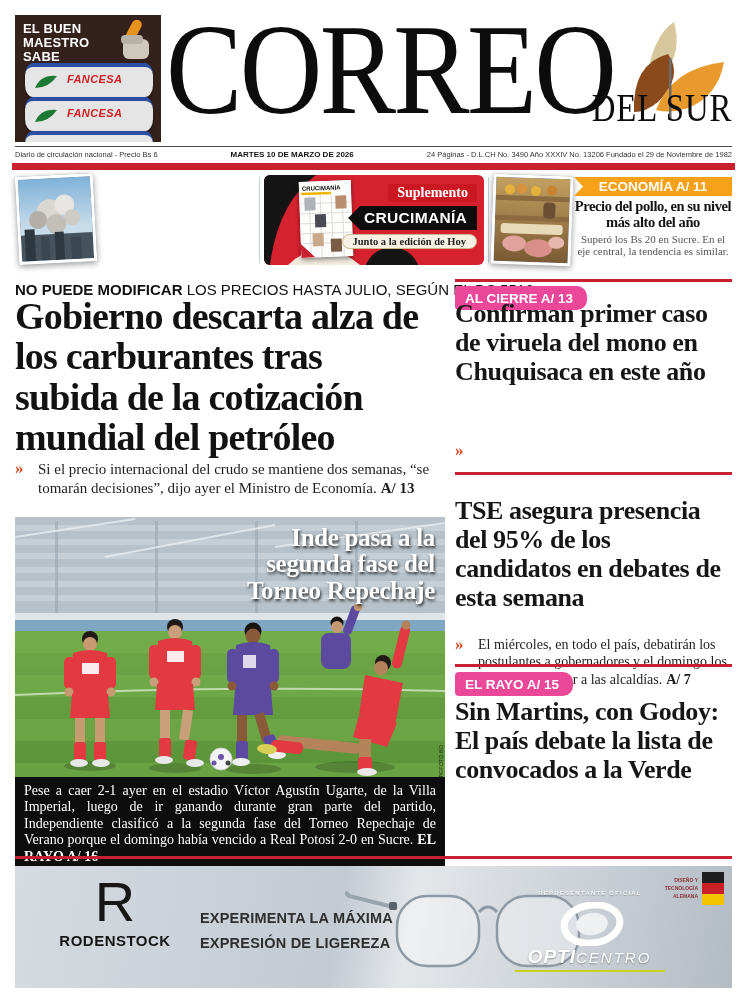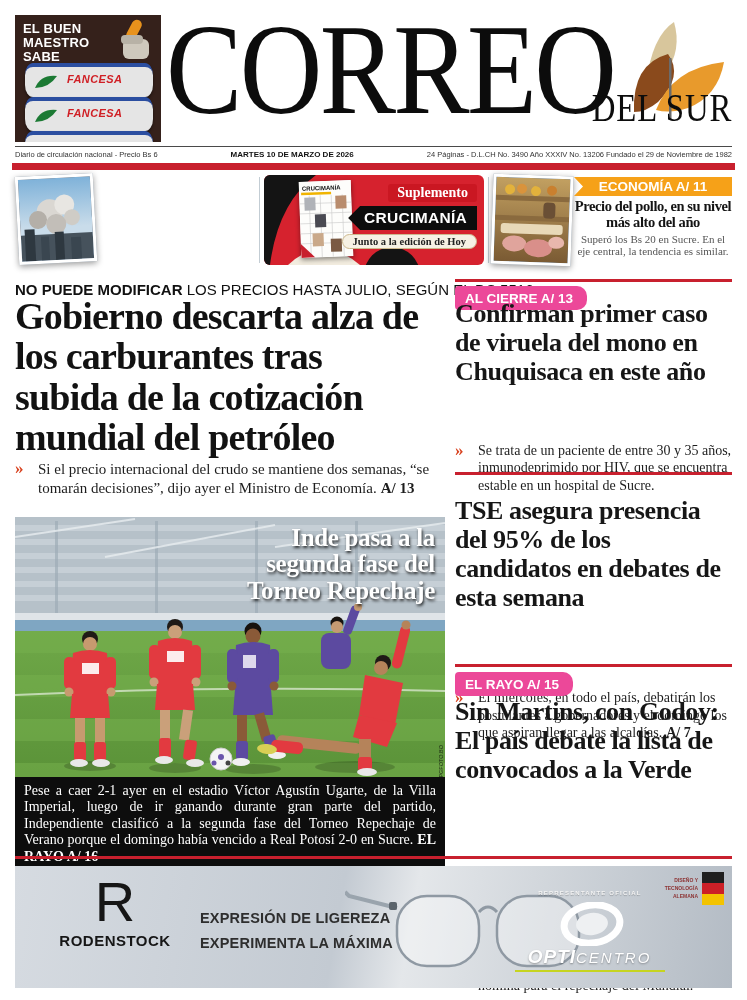--- a/index.html
+++ b/index.html
@@ -391,21 +391,21 @@
   <div class="abs caption">
     <span>Pese a caer 2-1 ayer en el estadio Víctor Agustín Ugarte, de la Villa Imperial, luego de ir ganando durante gran parte del partido, Independiente clasificó a la segunda fase del Torneo Repechaje de Verano porque el domingo había vencido a Real Potosí 2-0 en Sucre.</span><b class="ref">EL RAYO A/ 16</b>
   </div>
 
   <div class="abs rrule" style="top:279px"></div>
   <div class="abs" style="left:455px;top:286px">
     <span class="tagbox">AL CIERRE A/ 13</span>
   </div>
   <h2 class="abs rcol rc-head" style="top:299px;margin:0">Confirman primer caso de viruela del mono en Chuquisaca en este año</h2>
   <div class="abs rcol summary rc-sum" style="top:404px;box-sizing:border-box">
-    <span class="bul">»</span><span>Se trata de un paciente de entre 30 y 35 años, inmunodeprimido por HIV, que se encuentra estable en un hospital de Sucre.</span>
+    <span class="bul">»</span>
   </div>
 
   <div class="abs rrule" style="top:472px"></div>
   <h2 class="abs rcol rc-head" style="top:496px;margin:0">TSE asegura presencia del 95% de los candidatos en debates de esta semana</h2>
   <div class="abs rcol summary rc-sum" style="top:598px;box-sizing:border-box">
     <span class="bul">»</span><span>El miércoles, en todo el país, debatirán los postulantes a gobernadores y el domingo los que aspiran llegar a las alcaldías.</span><span class="ref">A/ 7</span>
   </div>
 
   <div class="abs rrule" style="top:664px"></div>
   <div class="abs" style="left:455px;top:672px">
@@ -417,22 +417,22 @@
   </div>
 
   <div class="abs bigrule"></div>
 
   <div class="abs ad">
     <div class="rod">
       <div class="r">R</div>
       <div class="n">RODENSTOCK</div>
     </div>
     <div class="slogan">
+      <div>EXPERIMENTA LA MÁXIMA</div>
       <div>EXPRESIÓN DE LIGEREZA</div>
-      <div>EXPERIMENTA LA MÁXIMA</div>
     </div>
     <svg class="abs" style="left:330px;top:4px" width="250" height="114" viewBox="0 0 250 114">
       <g fill="rgba(255,255,255,.35)" stroke="#8f99a3" stroke-width="2.5">
         <rect x="52" y="26" width="82" height="70" rx="30"></rect>
         <rect x="152" y="26" width="82" height="70" rx="30"></rect>
       </g>
       <path d="M134,42 Q143,32 152,42" fill="none" stroke="#8f99a3" stroke-width="3"></path>
       <path d="M52,38 L4,26 L0,22" fill="none" stroke="#9aa4ad" stroke-width="4"></path>
       <path d="M234,38 L246,34" fill="none" stroke="#9aa4ad" stroke-width="4"></path>
       <rect x="44" y="32" width="8" height="8" rx="2" fill="#5b646c"></rect>

